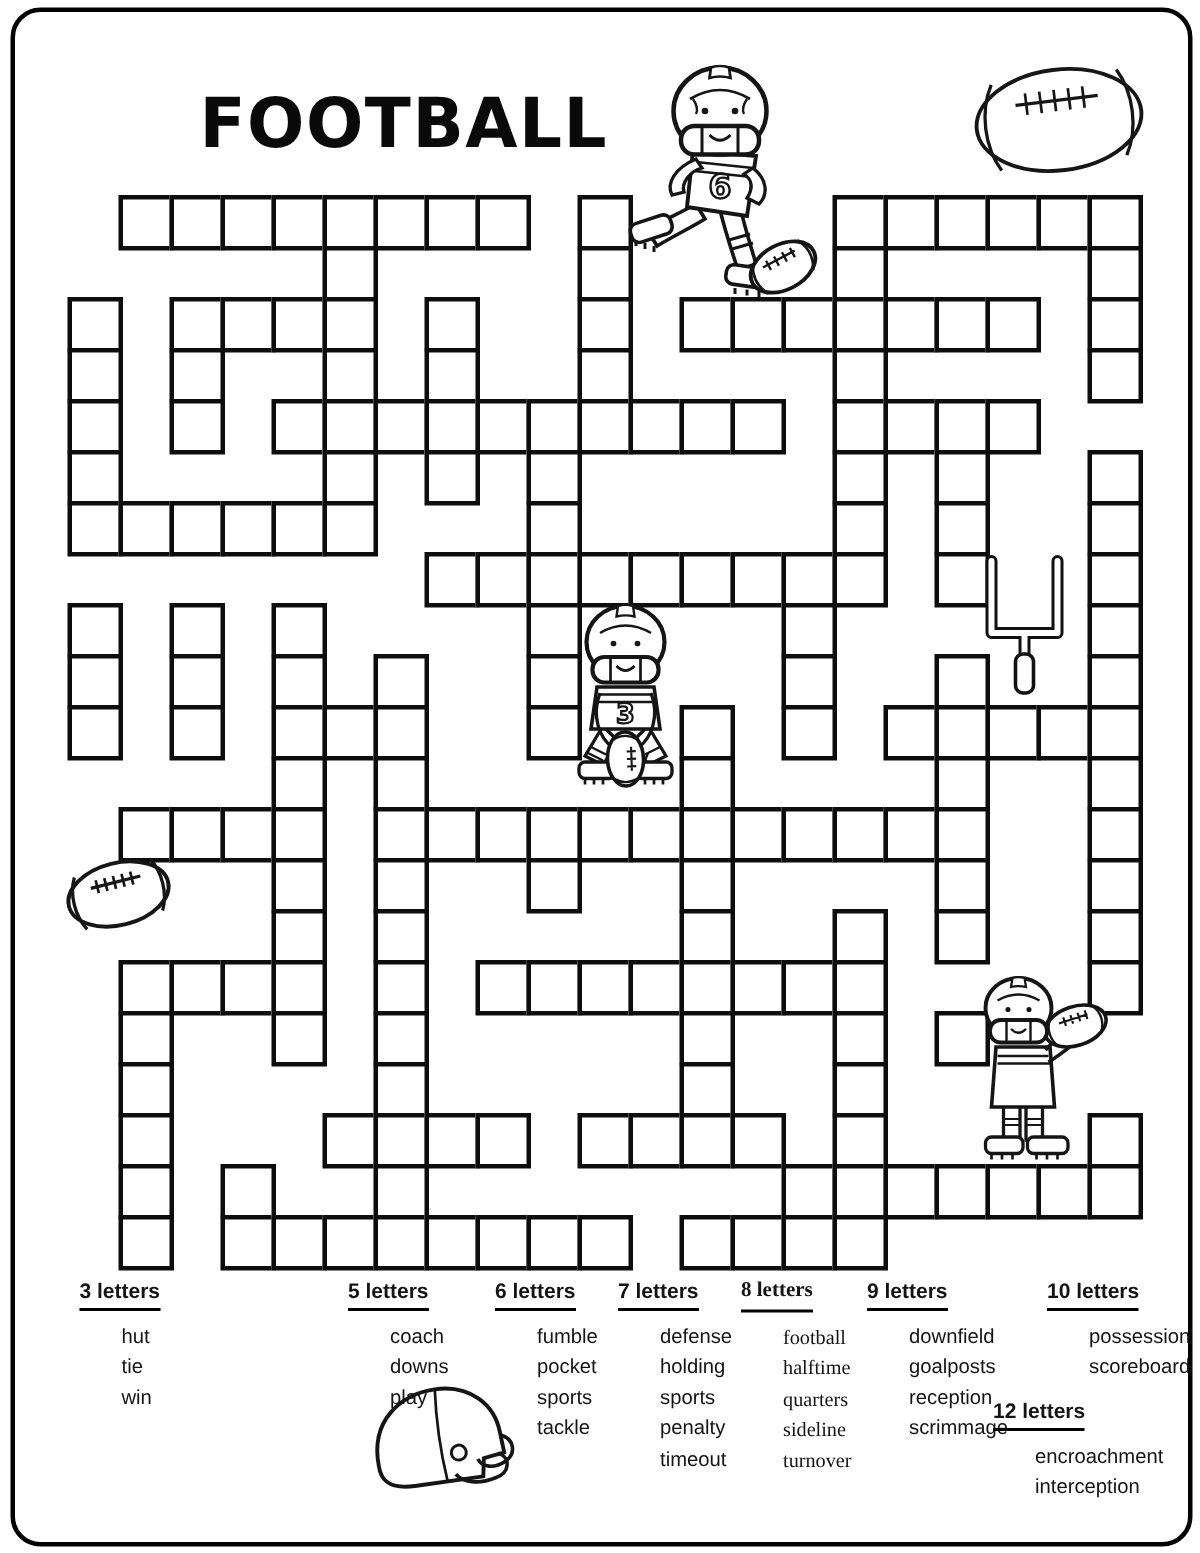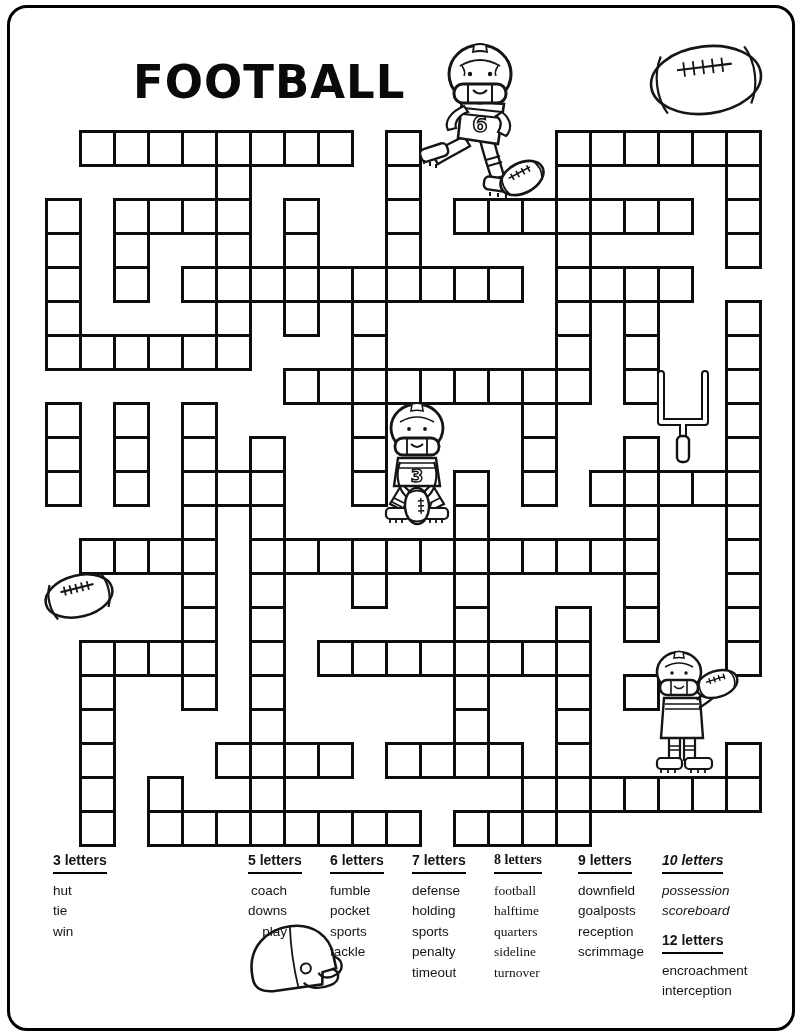--- a/index.html
+++ b/index.html
@@ -12,21 +12,21 @@
          transform:scaleY(1.02);}
   
   #grid{position:absolute;left:0;top:0;}
   .cell{position:absolute;width:37px;height:37px;box-sizing:border-box;
         border:3px solid #0d0d0d;background:#fff;}
   
   .wgroup{position:absolute;font-size:13.5px;line-height:20.5px;}
   .whead{display:inline-block;font-weight:bold;font-size:14px;
          border-bottom:2px solid #000;padding-bottom:1px;margin-bottom:7px;}
   .wcols{display:flex;gap:26px;}
-  .word{white-space:nowrap;}
+  .word{white-space:nowrap;margin-left:28px;}
   #brand{position:absolute;right:16px;top:994px;font-family:"DejaVu Sans",sans-serif;
          font-weight:bold;font-size:19.5px;letter-spacing:.2px;}
   .art{position:absolute;}
   svg{display:block;overflow:visible;}
   svg *{vector-effect:non-scaling-stroke;}
 </style>
 </head>
 <body>
 
 <div id="page">
@@ -388,21 +388,21 @@
     <div class="wcols">
         <div>
           <div class="word">hut</div>
           <div class="word">tie</div>
           <div class="word">win</div>
         </div>
       </div>
   </div>
 
 
-  <div class="wgroup" style="left:248px;top:850px;text-align:right;">
+  <div class="wgroup" style="left:232px;top:850px;">
     <span class="whead">5 letters</span>
     <div class="wcols">
         <div>
           <div class="word">coach</div>
           <div class="word">downs</div>
           <div class="word">play</div>
         </div>
       </div>
   </div>
 
@@ -449,21 +449,21 @@
     <div class="wcols">
         <div>
           <div class="word">downfield</div>
           <div class="word">goalposts</div>
           <div class="word">reception</div>
           <div class="word">scrimmage</div>
         </div>
       </div>
   </div>
 
-  <div class="wgroup" style="left:662px;top:850px;font-style:italic;">
+  <div class="wgroup" style="left:698px;top:850px;">
     <span class="whead">10 letters</span>
     <div class="wcols">
         <div>
           <div class="word">possession</div>
           <div class="word">scoreboard</div>
         </div>
       </div>
   </div>
 
   <div class="wgroup" style="left:662px;top:930px;">

